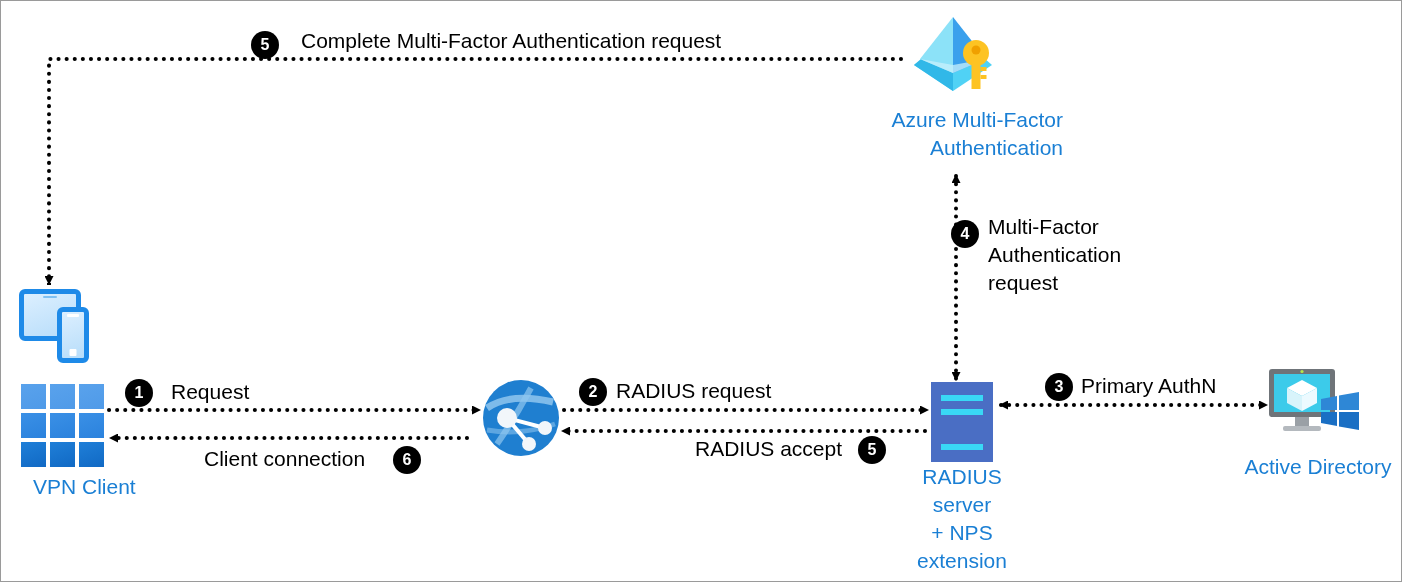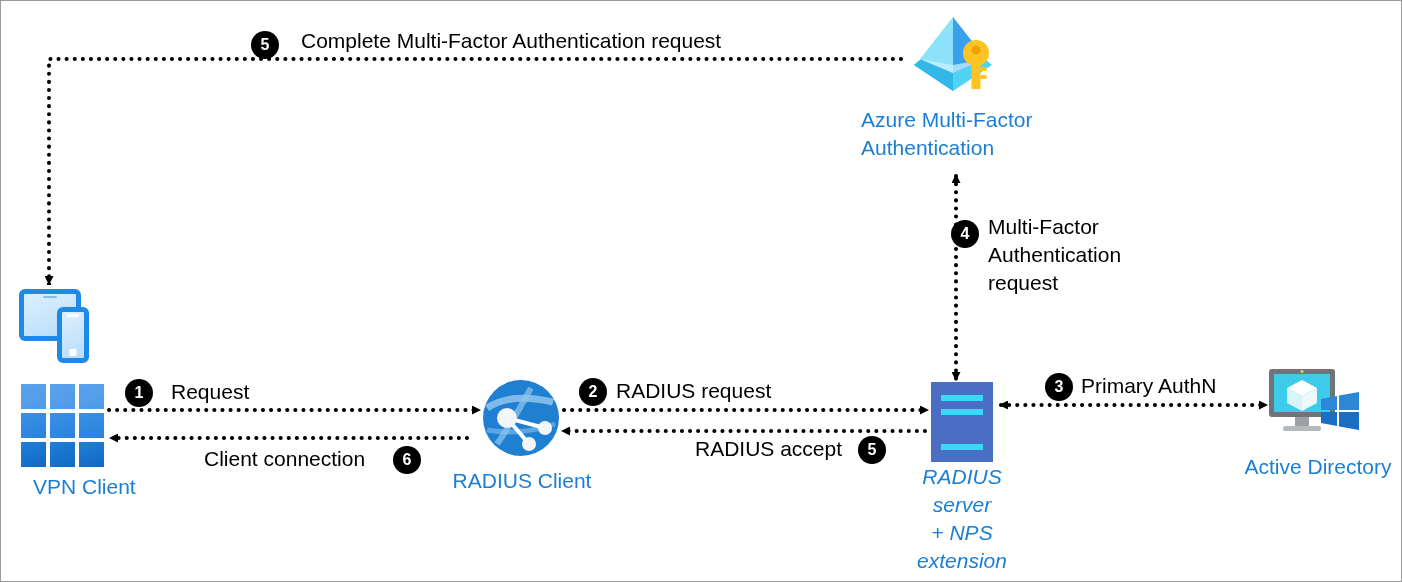--- a/index.html
+++ b/index.html
@@ -190,29 +190,28 @@
       <path d="M6 30 Q 30 14 72 24" fill="none" stroke="#8fc6ef" stroke-width="7" opacity="0.85"></path>
       <path d="M16 66 Q 34 40 50 10" fill="none" stroke="#8fc6ef" stroke-width="6" opacity="0.7"></path>
       <path d="M6 52 Q 40 58 74 46" fill="none" stroke="#8fc6ef" stroke-width="5" opacity="0.55"></path>
       <line x1="26" y1="40" x2="64" y2="50" stroke="#ffffff" stroke-width="4"></line>
       <line x1="26" y1="40" x2="48" y2="66" stroke="#ffffff" stroke-width="4"></line>
       <circle cx="26" cy="40" r="10" fill="#f2f6fa"></circle>
       <circle cx="64" cy="50" r="7" fill="#f2f6fa"></circle>
       <circle cx="48" cy="66" r="7" fill="#f2f6fa"></circle>
     </svg>
   </div>
-  <div class="node-label" style="left:436px; top:466px; width:170px;">RADIUS Client</div>
 
   <div class="node" style="left:930px; top:381px; width:62px; height:80px;">
     <div class="server-box"></div>
     <div class="server-line" style="top:13px;"></div>
     <div class="server-line" style="top:27px;"></div>
     <div class="server-line" style="top:62px;"></div>
   </div>
-  <div class="node-label" style="left: 891px; top: 462px; width: 140px; white-space: pre-line; font-style: italic;">RADIUS
+  <div class="node-label" style="left: 891px; top: 462px; width: 140px; white-space: pre-line;">RADIUS
 server
 + NPS
 extension</div>
 
   <div class="node" style="left:905px; top:12px; width:100px; height:86px;">
     <svg width="100" height="86" viewBox="0 0 100 86">
 
       <path d="M8 52 L47 18 L86 52 L47 78 Z" fill="#50d2f5"></path>
       <path d="M8 52 L47 78 L47 60 L18 44 Z" fill="#31b8e8"></path>
 
@@ -220,21 +219,21 @@
       <path d="M47 4 L80 46 L47 60 Z" fill="#3aa0ec"></path>
       <path d="M14 46 L47 60 L80 46 L47 52 Z" fill="#c8f0fc" opacity="0.75"></path>
 
       <circle cx="70" cy="40" r="13" fill="#fdc323"></circle>
       <circle cx="70" cy="37" r="4.5" fill="#f0a000"></circle>
       <rect x="65.5" y="46" width="9" height="30" fill="#fdc323"></rect>
       <rect x="74.5" y="54" width="6" height="4" fill="#fdc323"></rect>
       <rect x="74.5" y="62" width="6" height="4" fill="#fdc323"></rect>
     </svg>
   </div>
-  <div class="node-label" style="left: 860px; top: 105px; width: 230px; text-align: left; white-space: pre-line;">Azure Multi-Factor
+  <div class="node-label" style="left: 832px; top: 105px; width: 230px; text-align: right; white-space: pre-line;">Azure Multi-Factor
 Authentication</div>
 
   <div class="node" style="left:1266px; top:366px; width:92px; height:76px;">
     <svg width="92" height="76" viewBox="0 0 92 76">
 
       <rect x="2" y="2" width="66" height="48" rx="3" fill="#6f7479"></rect>
       <rect x="7" y="7" width="56" height="38" fill="#3ccbea"></rect>
       <circle cx="35" cy="4.5" r="1.6" fill="#b6e84a"></circle>
       <rect x="28" y="50" width="14" height="9" fill="#9aa0a6"></rect>
       <rect x="16" y="59" width="38" height="5" rx="2" fill="#b4b9be"></rect>

